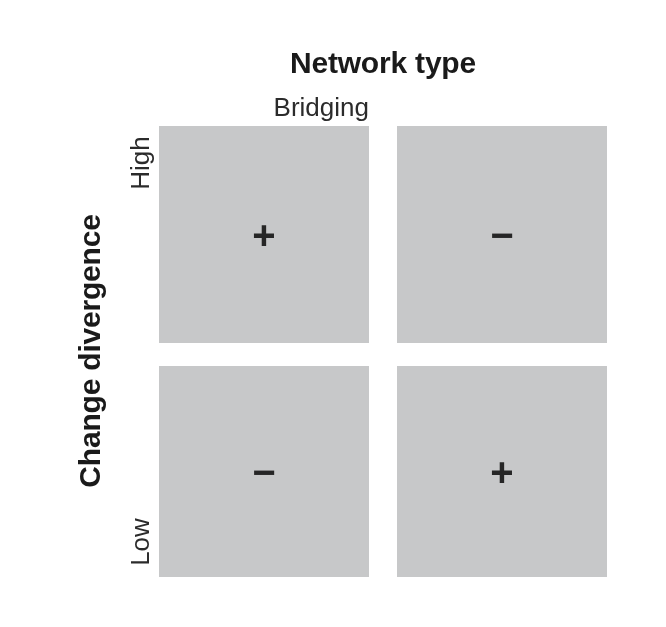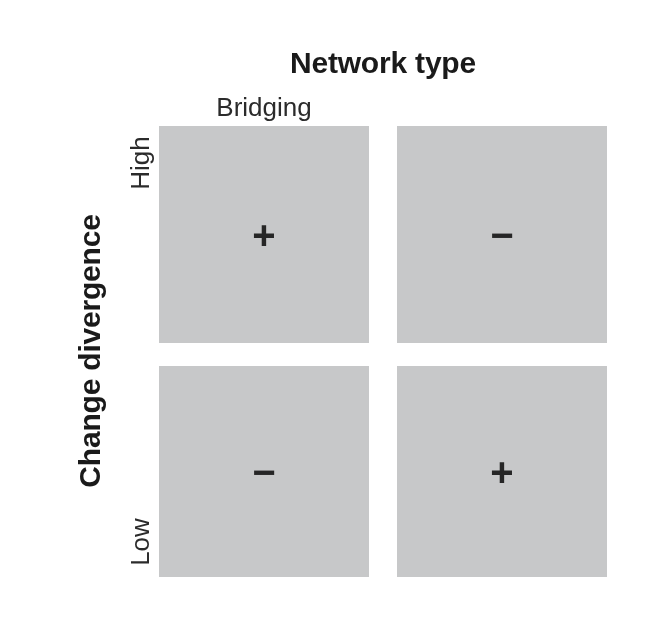--- a/index.html
+++ b/index.html
@@ -37,21 +37,21 @@
     color: #1a1a1a;
     line-height: 34px;
     white-space: nowrap;
   }
 
   
   .col-label {
     position: absolute;
     top: 92px;
     width: 210px;
-    text-align: center;
+    text-align: right;
     font-size: 26px;
     font-weight: normal;
     color: #2b2b2b;
     line-height: 30px;
     white-space: nowrap;
   }
   .col-label.c0 { left: 147px; }
   .col-label.c1 { left: 385px; }
 
   

